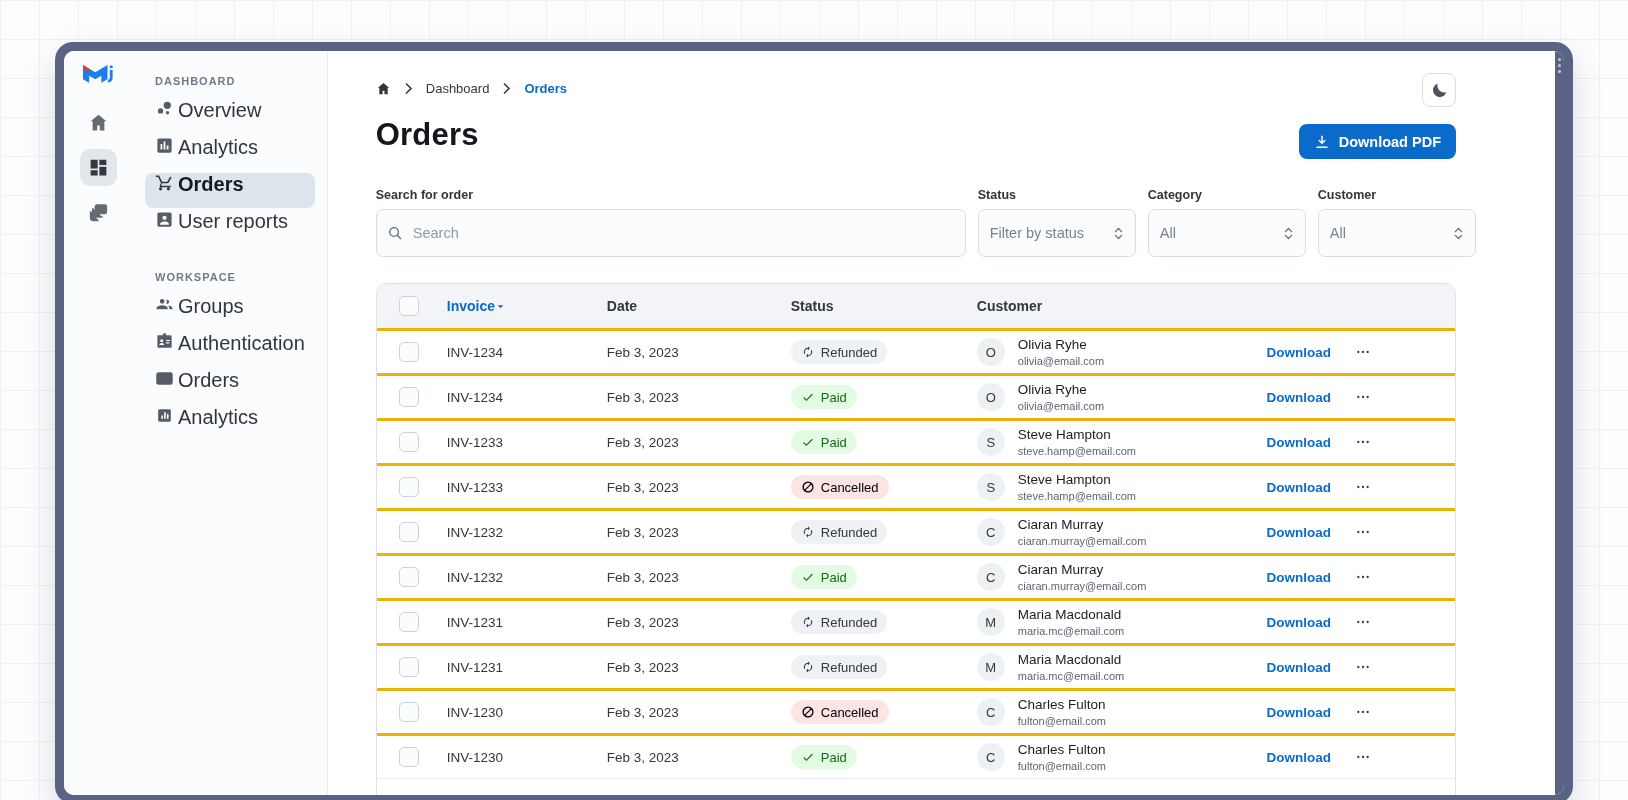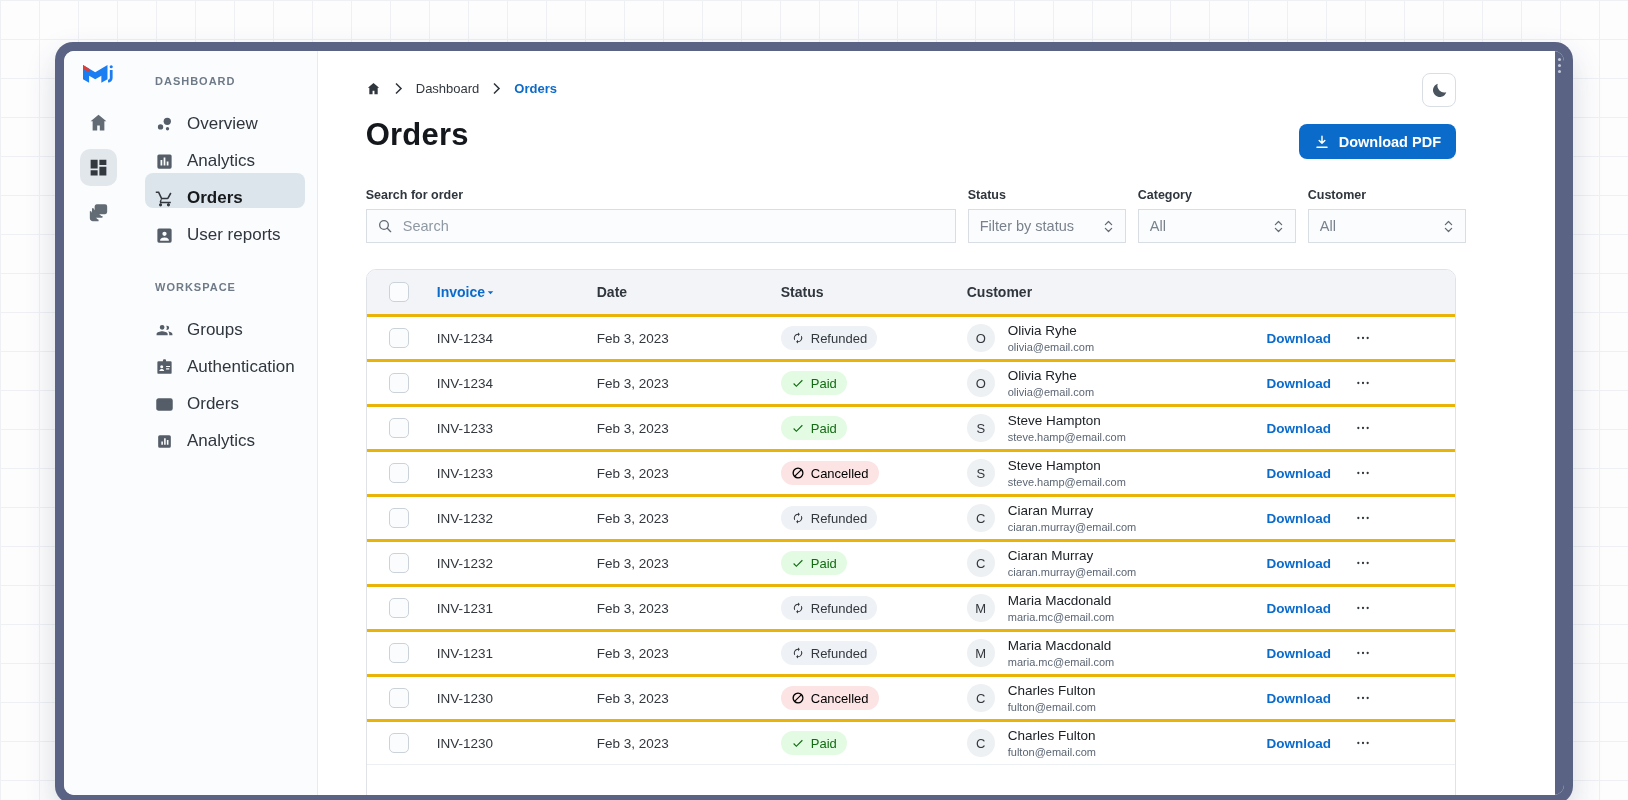--- a/index.html
+++ b/index.html
@@ -19,23 +19,23 @@
   .rail{flex:0 0 69px;background:#fbfcfe;display:flex;flex-direction:column;align-items:center;padding-top:14px}
   .logo{margin-bottom:20px}
   .rail-item{width:37px;height:37px;border-radius:10px;display:flex;align-items:center;justify-content:center;
     color:#636b74;margin-bottom:8px;cursor:pointer}
   .rail-item .ic svg{width:21px;height:21px}
   .rail-item.selected{background:#e2e7ec;color:#32383e}
 
   
   .nav{flex:0 0 175px;background:#fbfcfe;border-right:1px solid #e7eaee;padding:24px 12px 0 12px}
   .nav-section-label{font-size:11px;font-weight:700;letter-spacing:1px;color:#6e7a87;margin:0 0 12px 10px}
-  .nav-section + .nav-section{margin-top:36px}
-  .nav-item{display:flex;align-items:flex-end;gap:13px;height:35px;border-radius:8px;padding:0 10px;
-    color:#2f363d;font-size:17px;margin-bottom:2px;cursor:pointer}
+  .nav-section + .nav-section{margin-top:26px}
+  .nav-item{display:flex;align-items:flex-start;gap:4px;height:35px;border-radius:8px;padding:0 10px;
+    color:#2f363d;font-size:20px;margin-bottom:2px;cursor:pointer}
   .nav-item .ic{color:#555e68}
   .nav-item .ic svg{width:19px;height:19px}
   .nav-item.selected{background:#dde5ec;color:#171a1c;font-weight:600}
   .nav-item.selected .ic{color:#32383e}
 
   
   .main{flex:1;min-width:0;position:relative;background:#fff;padding:29px 99px 0 48px}
   .crumbs{display:flex;align-items:center;gap:10px;font-size:13px;color:#32383e;height:16px}
   .crumbs .ic{color:#2f363d}
   .crumbs .ic svg{width:15px;height:15px}
@@ -49,21 +49,21 @@
   .page-title{font-size:31px;font-weight:800;color:#14181c;margin:20px 0 0;line-height:38px;letter-spacing:.2px}
   .download-btn{position:absolute;top:73px;right:99px;height:35px;display:inline-flex;align-items:center;gap:9px;
     background:#0b6bcb;color:#fff;font-size:14.5px;font-weight:600;border:none;border-radius:8px;padding:0 15px;cursor:pointer}
   .download-btn .ic svg{width:16px;height:16px;fill:none;stroke:#fff;stroke-width:2.2;stroke-linecap:round}
 
   
   .filters{display:flex;margin-top:34px}
   .f-group{display:flex;flex-direction:column;margin-right:12px}
   .f-group:last-child{margin-right:0}
   .f-label{font-size:12.5px;font-weight:600;color:#2f363d;margin-bottom:7px}
-  .ctl{height:34px;border:1px solid #d8dee4;border-radius:0;background:#fbfcfe;display:flex;align-items:center}
+  .ctl{height:48px;border:1px solid #d8dee4;border-radius:7px;background:#fbfcfe;display:flex;align-items:center}
   .search-box{width:590px;padding:0 10px;gap:8px}
   .search-box .ic{color:#636b74}
   .search-box .ic svg{width:16px;height:16px;fill:none;stroke:currentColor;stroke-width:2;stroke-linecap:round}
   .search-box input{border:none;outline:none;background:transparent;font-size:14.5px;color:#32383e;width:100%;
     font-family:"Liberation Sans","DejaVu Sans",sans-serif}
   .search-box input::placeholder{color:#8f99a3}
   .select-box{width:158px;justify-content:space-between;padding:0 9px 0 11px;color:#79828c;font-size:14.5px;cursor:pointer}
   .select-box .ic{color:#636b74}
   .select-box .ic svg{width:15px;height:15px;fill:none;stroke:currentColor;stroke-width:2;stroke-linecap:round;stroke-linejoin:round}
 

